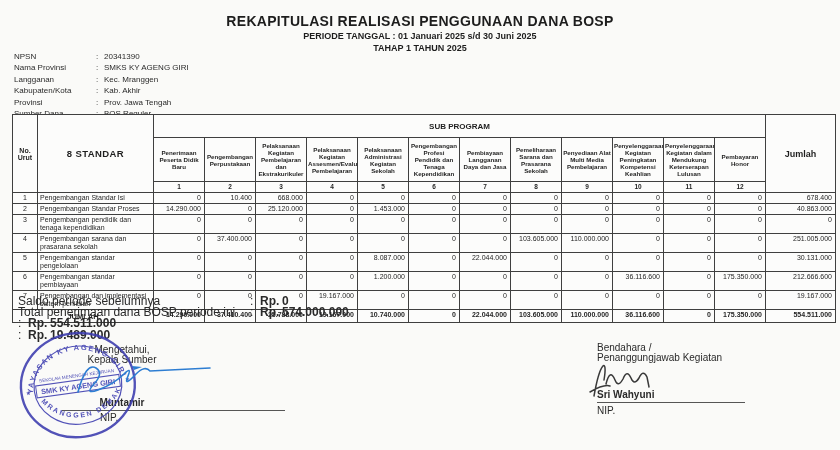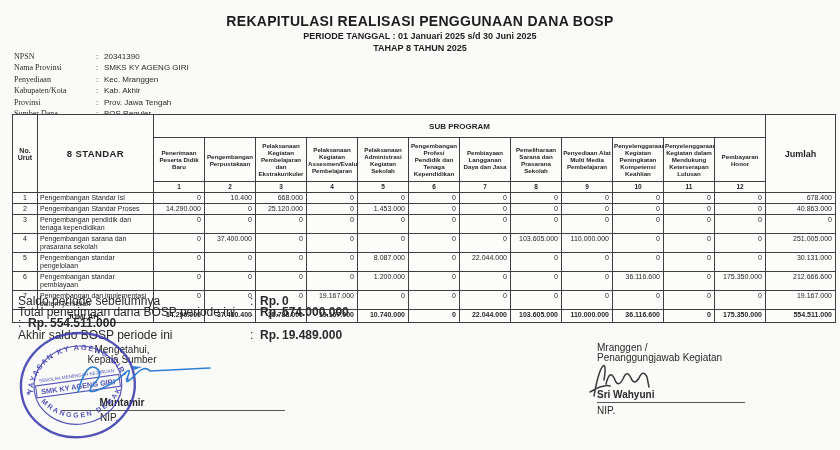--- a/index.html
+++ b/index.html
@@ -14,21 +14,21 @@
   .page { position:absolute; inset:0; }
 
   
   .title-block { position:absolute; top:13px; left:0; width:840px; text-align:center; }
   .title-main { font-size:14px; font-weight:bold; letter-spacing:.3px; color:#1d1d1d; }
   .title-sub  { font-size:9px; font-weight:bold; margin-top:2px; color:#1d1d1d;text-align:center; }
 
   
   .info-block { position:absolute; top:51px; left:14px; font-size:8px; color:#2a2a2a; }
   .info-row { display:flex; line-height:11.4px; }
-  .info-label { width:82px;font-family:Liberation Serif, serif; }
+  .info-label { width:82px; }
   .info-colon { width:8px; }
 
   
   table.main {
     position:absolute; top:114px; left:12px;
     width:823px; border-collapse:collapse; table-layout:fixed;
     background:#fcfcfb;
   }
   table.main th, table.main td {
     border:1px solid #3f3f3f;
@@ -77,36 +77,36 @@
   .pen-dark { position:absolute; left:580px; top:352px; width:110px; height:52px; }
 </style>
 </head>
 <body>
 
 <div class="page">
 
   <div class="title-block">
     <div class="title-main">REKAPITULASI REALISASI PENGGUNAAN DANA BOSP</div>
     <div class="title-sub">PERIODE TANGGAL : 01 Januari 2025 s/d 30 Juni 2025</div>
-    <div class="title-sub">TAHAP 8 TAHUN 2025</div>
+    <div class="title-sub">TAHAP 1 TAHUN 2025</div>
   </div>
 
   <div class="info-block">
     <div class="info-row">
       <span class="info-label">NPSN</span>
       <span class="info-colon">:</span>
       <span>20341390</span>
     </div>
     <div class="info-row">
       <span class="info-label">Nama Provinsi</span>
       <span class="info-colon">:</span>
       <span>SMKS KY AGENG GIRI</span>
     </div>
     <div class="info-row">
-      <span class="info-label">Penyediaan</span>
+      <span class="info-label">Langganan</span>
       <span class="info-colon">:</span>
       <span>Kec. Mranggen</span>
     </div>
     <div class="info-row">
       <span class="info-label">Kabupaten/Kota</span>
       <span class="info-colon">:</span>
       <span>Kab. Akhir</span>
     </div>
     <div class="info-row">
       <span class="info-label">Provinsi</span>
@@ -325,40 +325,39 @@
       <span class="summary-colon">:</span>
       <span class="summary-currency">Rp.</span>
       <span class="summary-amount">574.000.000</span>
     </div>
     <div class="summary-row">
       <span class="summary-colon">:</span>
       <span class="summary-currency">Rp.</span>
       <span class="summary-amount">554.511.000</span>
     </div>
     <div class="summary-row">
-      <span class="summary-label">Akhir saldo BOSP periode ini</span>
       <span class="summary-colon">:</span>
       <span class="summary-currency">Rp.</span>
       <span class="summary-amount">19.489.000</span>
     </div>
   </div>
 
   <div class="sig sig-left">
     <div class="sig-head">
       <div>Mengetahui,</div>
       <div>Kepala Sumber</div>
     </div>
     <div class="sig-name">Muntamir</div>
     <div class="sig-rule"></div>
     <div class="sig-nip">NIP.</div>
   </div>
 
   <div class="sig sig-right">
     <div class="sig-head">
-      <div>Mranggen /</div>
+      <div>Bendahara /</div>
       <div>Penanggungjawab Kegiatan</div>
     </div>
     <div class="sig-name">Sri Wahyuni</div>
     <div class="sig-rule-r"></div>
     <div class="sig-nip">NIP.</div>
   </div>
 
   <svg class="stamp" viewBox="0 0 146 118">
     <g fill="none" stroke="#3b3baf">
       <ellipse cx="72" cy="58" rx="57" ry="52" stroke-width="2.4"></ellipse>

